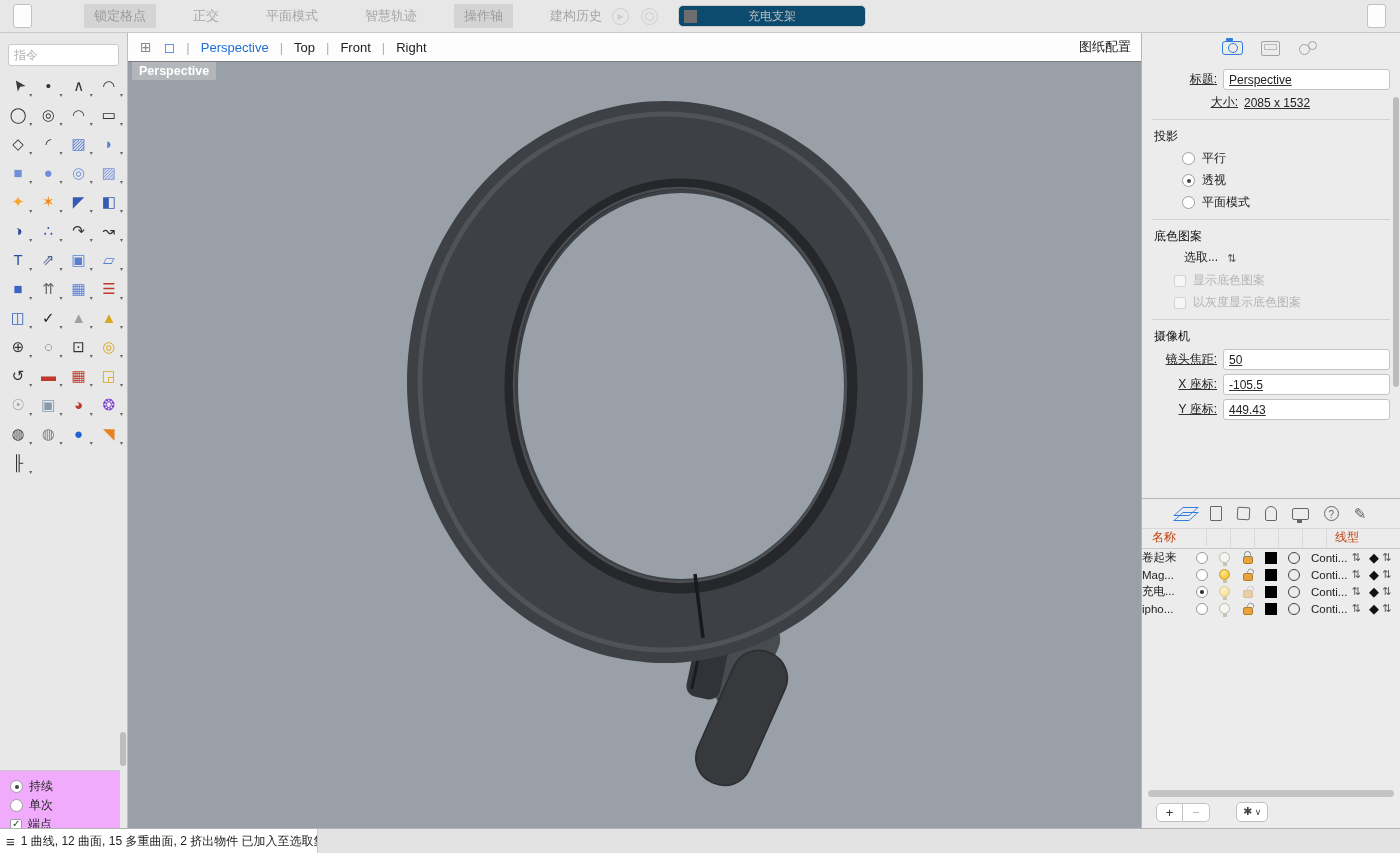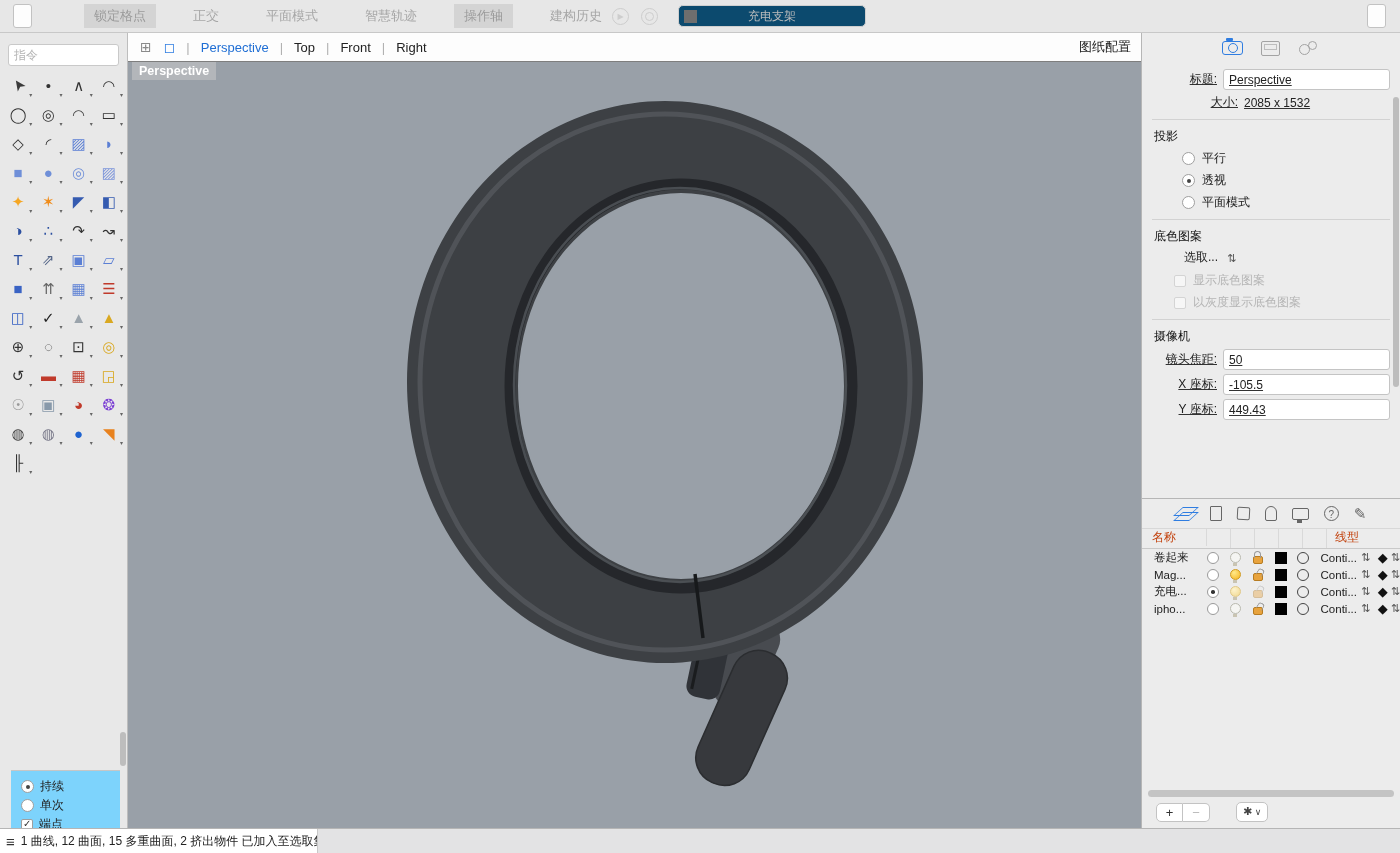--- a/index.html
+++ b/index.html
@@ -36,21 +36,21 @@
 
   
   .sidebar { width:128px; background:#e8e8e8; border-right:1px solid #bdbdbd; position:relative; overflow:hidden; }
   .cmdwrap { padding:11px 8px 4px 8px; }
   .cmdwrap input { width:100%; height:22px; border:1px solid #c9c9c9; border-radius:3px; background:#fff; font-size:12px; padding:0 5px; color:#333; outline:none; font-family:inherit; }
   .cmdwrap input::placeholder { color:#b4b4b4; }
   .toolgrid { display:grid; grid-template-columns:repeat(4,1fr); padding:4px 3px; row-gap:7px; }
   .tool { height:22px; display:flex; align-items:center; justify-content:center; position:relative; font-size:15px; }
   .tool span { display:inline-block; line-height:1; }
   .tool::after { content:"▾"; position:absolute; right:1px; bottom:-2px; font-size:6px; color:#666; }
-  .snapbox { position:absolute; left:11px; right:7px; bottom:0; border-top:1px solid #c6c6c6; background:#7dd3fc; padding:6px 0 0 10px; height:58px; }
+  .snapbox { position:absolute; left:0; right:7px; bottom:0; border-top:1px solid #c6c6c6; background:#f0abfc; padding:6px 0 0 10px; height:58px; }
   .snaprow { display:flex; align-items:center; gap:6px; height:19px; font-size:12px; color:#222; }
   .radio { width:13px; height:13px; border:1px solid #9f9f9f; border-radius:50%; background:#fff; position:relative; flex:0 0 auto; }
   .radio.on::after { content:""; position:absolute; left:3.5px; top:3.5px; width:4px; height:4px; border-radius:50%; background:#444; }
   .check { width:12px; height:12px; border:1px solid #9f9f9f; border-radius:2px; background:#fff; position:relative; flex:0 0 auto; }
   .check.on::after { content:"✓"; position:absolute; left:1px; top:-2px; font-size:10px; color:#333; }
   .vscroll { position:absolute; right:1px; width:6px; border-radius:3px; background:#bdbdbd; }
   .sidebar .vscroll { bottom:62px; height:34px; }
 
   
   .center { width:1013px; display:flex; flex-direction:column; min-width:0; }
@@ -106,21 +106,21 @@
   .li-monitor::after { content:""; position:absolute; left:4px; bottom:-4px; width:5px; height:2.5px; background:#666; }
   .li-help { width:15px; height:15px; border:1.5px solid #666; border-radius:50%; text-align:center; }
   .li-help::before { content:"?"; font-size:10px; color:#666; line-height:13px; }
   .li-pen::before { content:"✎"; font-size:15px; color:#666; }
   .lthead { display:flex; align-items:flex-start; height:20px; background:#ececec; border-bottom:1px solid #c9c9c9; color:#c2410c; font-size:12px; flex:0 0 auto; }
   .lthead .cn { margin-left:10px; width:55px; border-right:1px solid #d9d9d9; }
   .lthead .tick { width:24px; height:100%; border-right:1px solid #d9d9d9; }
   .lthead .cl { margin-left:8px; }
   .lrows { flex:1; overflow:hidden; }
   .lrow { display:flex; align-items:center; height:17px; font-size:11.5px; color:#222; }
-  .lname { width:48px; margin-left:12px; white-space:nowrap; overflow:hidden; }
+  .lname { width:48px; white-space:nowrap; overflow:hidden; }
   .lcell { width:23px; display:flex; justify-content:center; }
   .lradio { width:12px; height:12px; border:1px solid #9a9a9a; border-radius:50%; background:#fff; position:relative; }
   .lradio.on::after { content:""; position:absolute; left:3.5px; top:3.5px; width:3.5px; height:3.5px; border-radius:50%; background:#333; }
   .bulb { width:11px; height:11px; border-radius:50%; background:#f5f5f2; border:1px solid #b9b9ae; position:relative; }
   .bulb::after { content:""; position:absolute; left:2.5px; bottom:-3.5px; width:4px; height:3px; background:#c9c4b2; }
   .bulb.on { background:radial-gradient(circle at 35% 30%, #ffe98a, #f6b520); border-color:#d09a1f; }
   .bulb.dim { background:radial-gradient(circle at 35% 30%, #fdf3cd, #f1d88f); border-color:#e0c887; }
   .lock { width:10px; height:8px; background:#e8a33d; border:1px solid #b77c22; border-radius:2px; position:relative; margin-top:4px; }
   .lock::before { content:""; position:absolute; width:5px; height:6px; border:1.5px solid #9a9a9a; border-bottom:none; border-radius:4px 4px 0 0; left:0.5px; top:-6px; }
   .lock.open::before { transform:rotate(30deg) translate(3px,-1px); }

